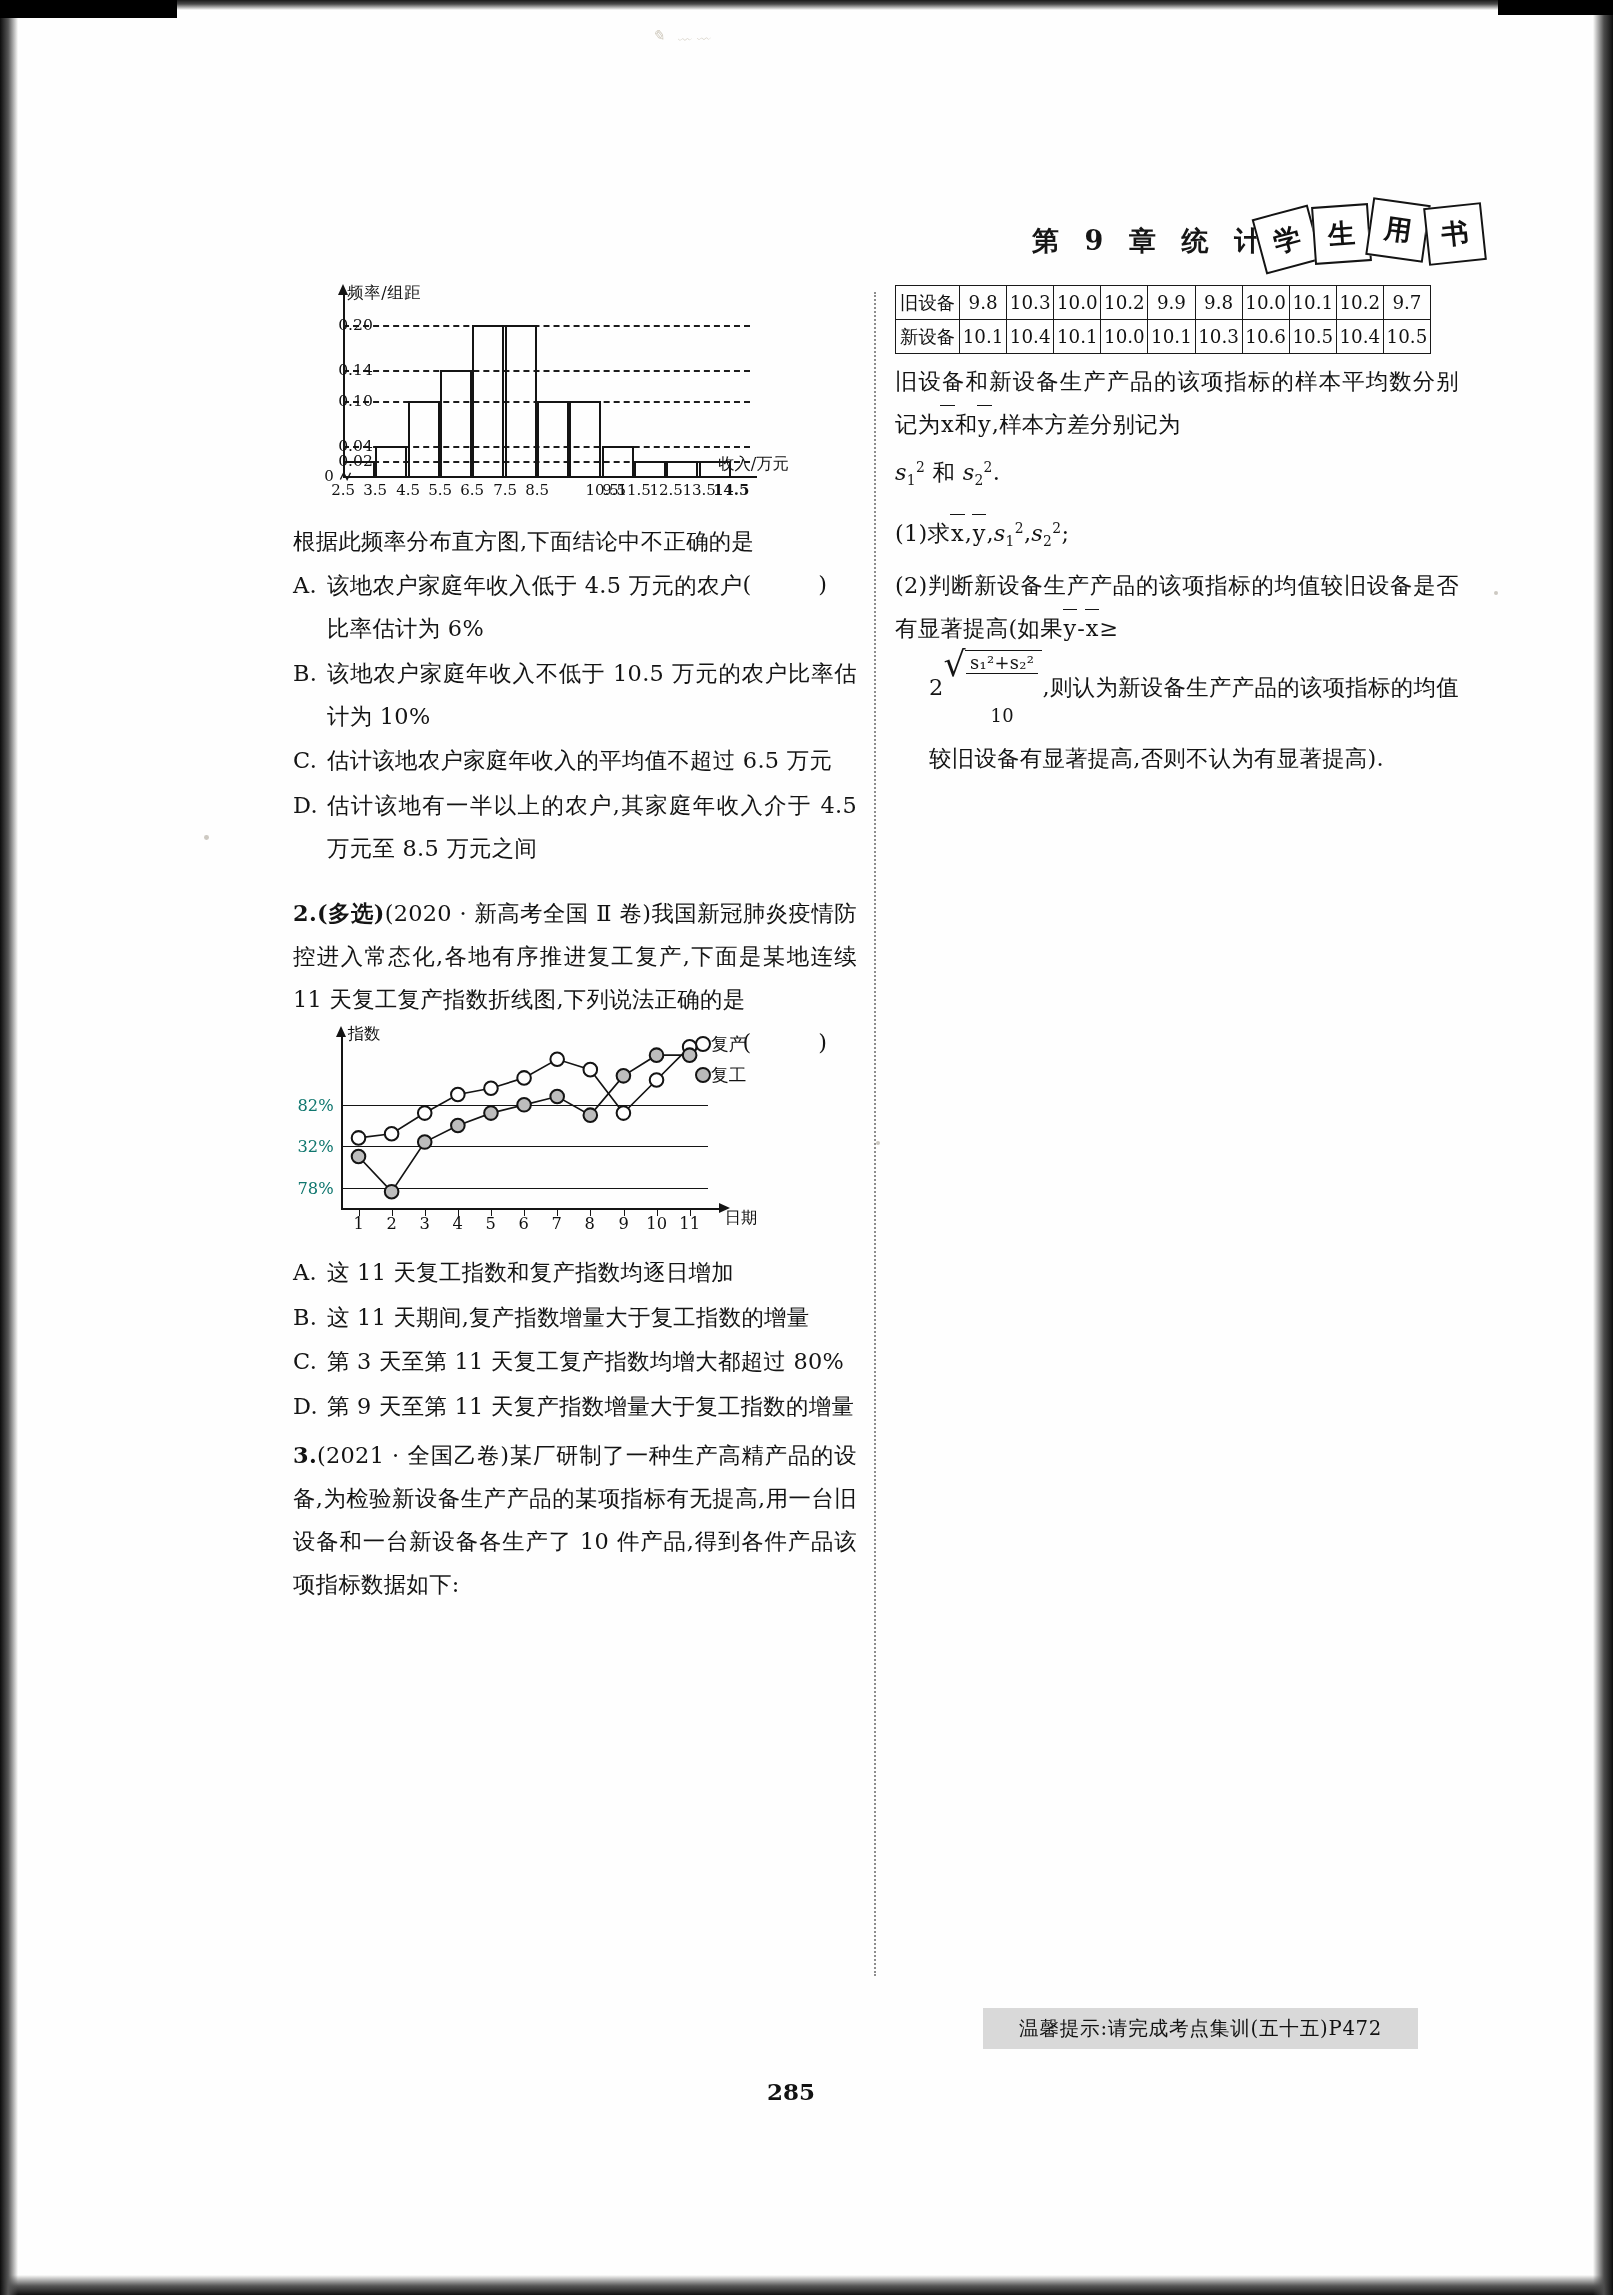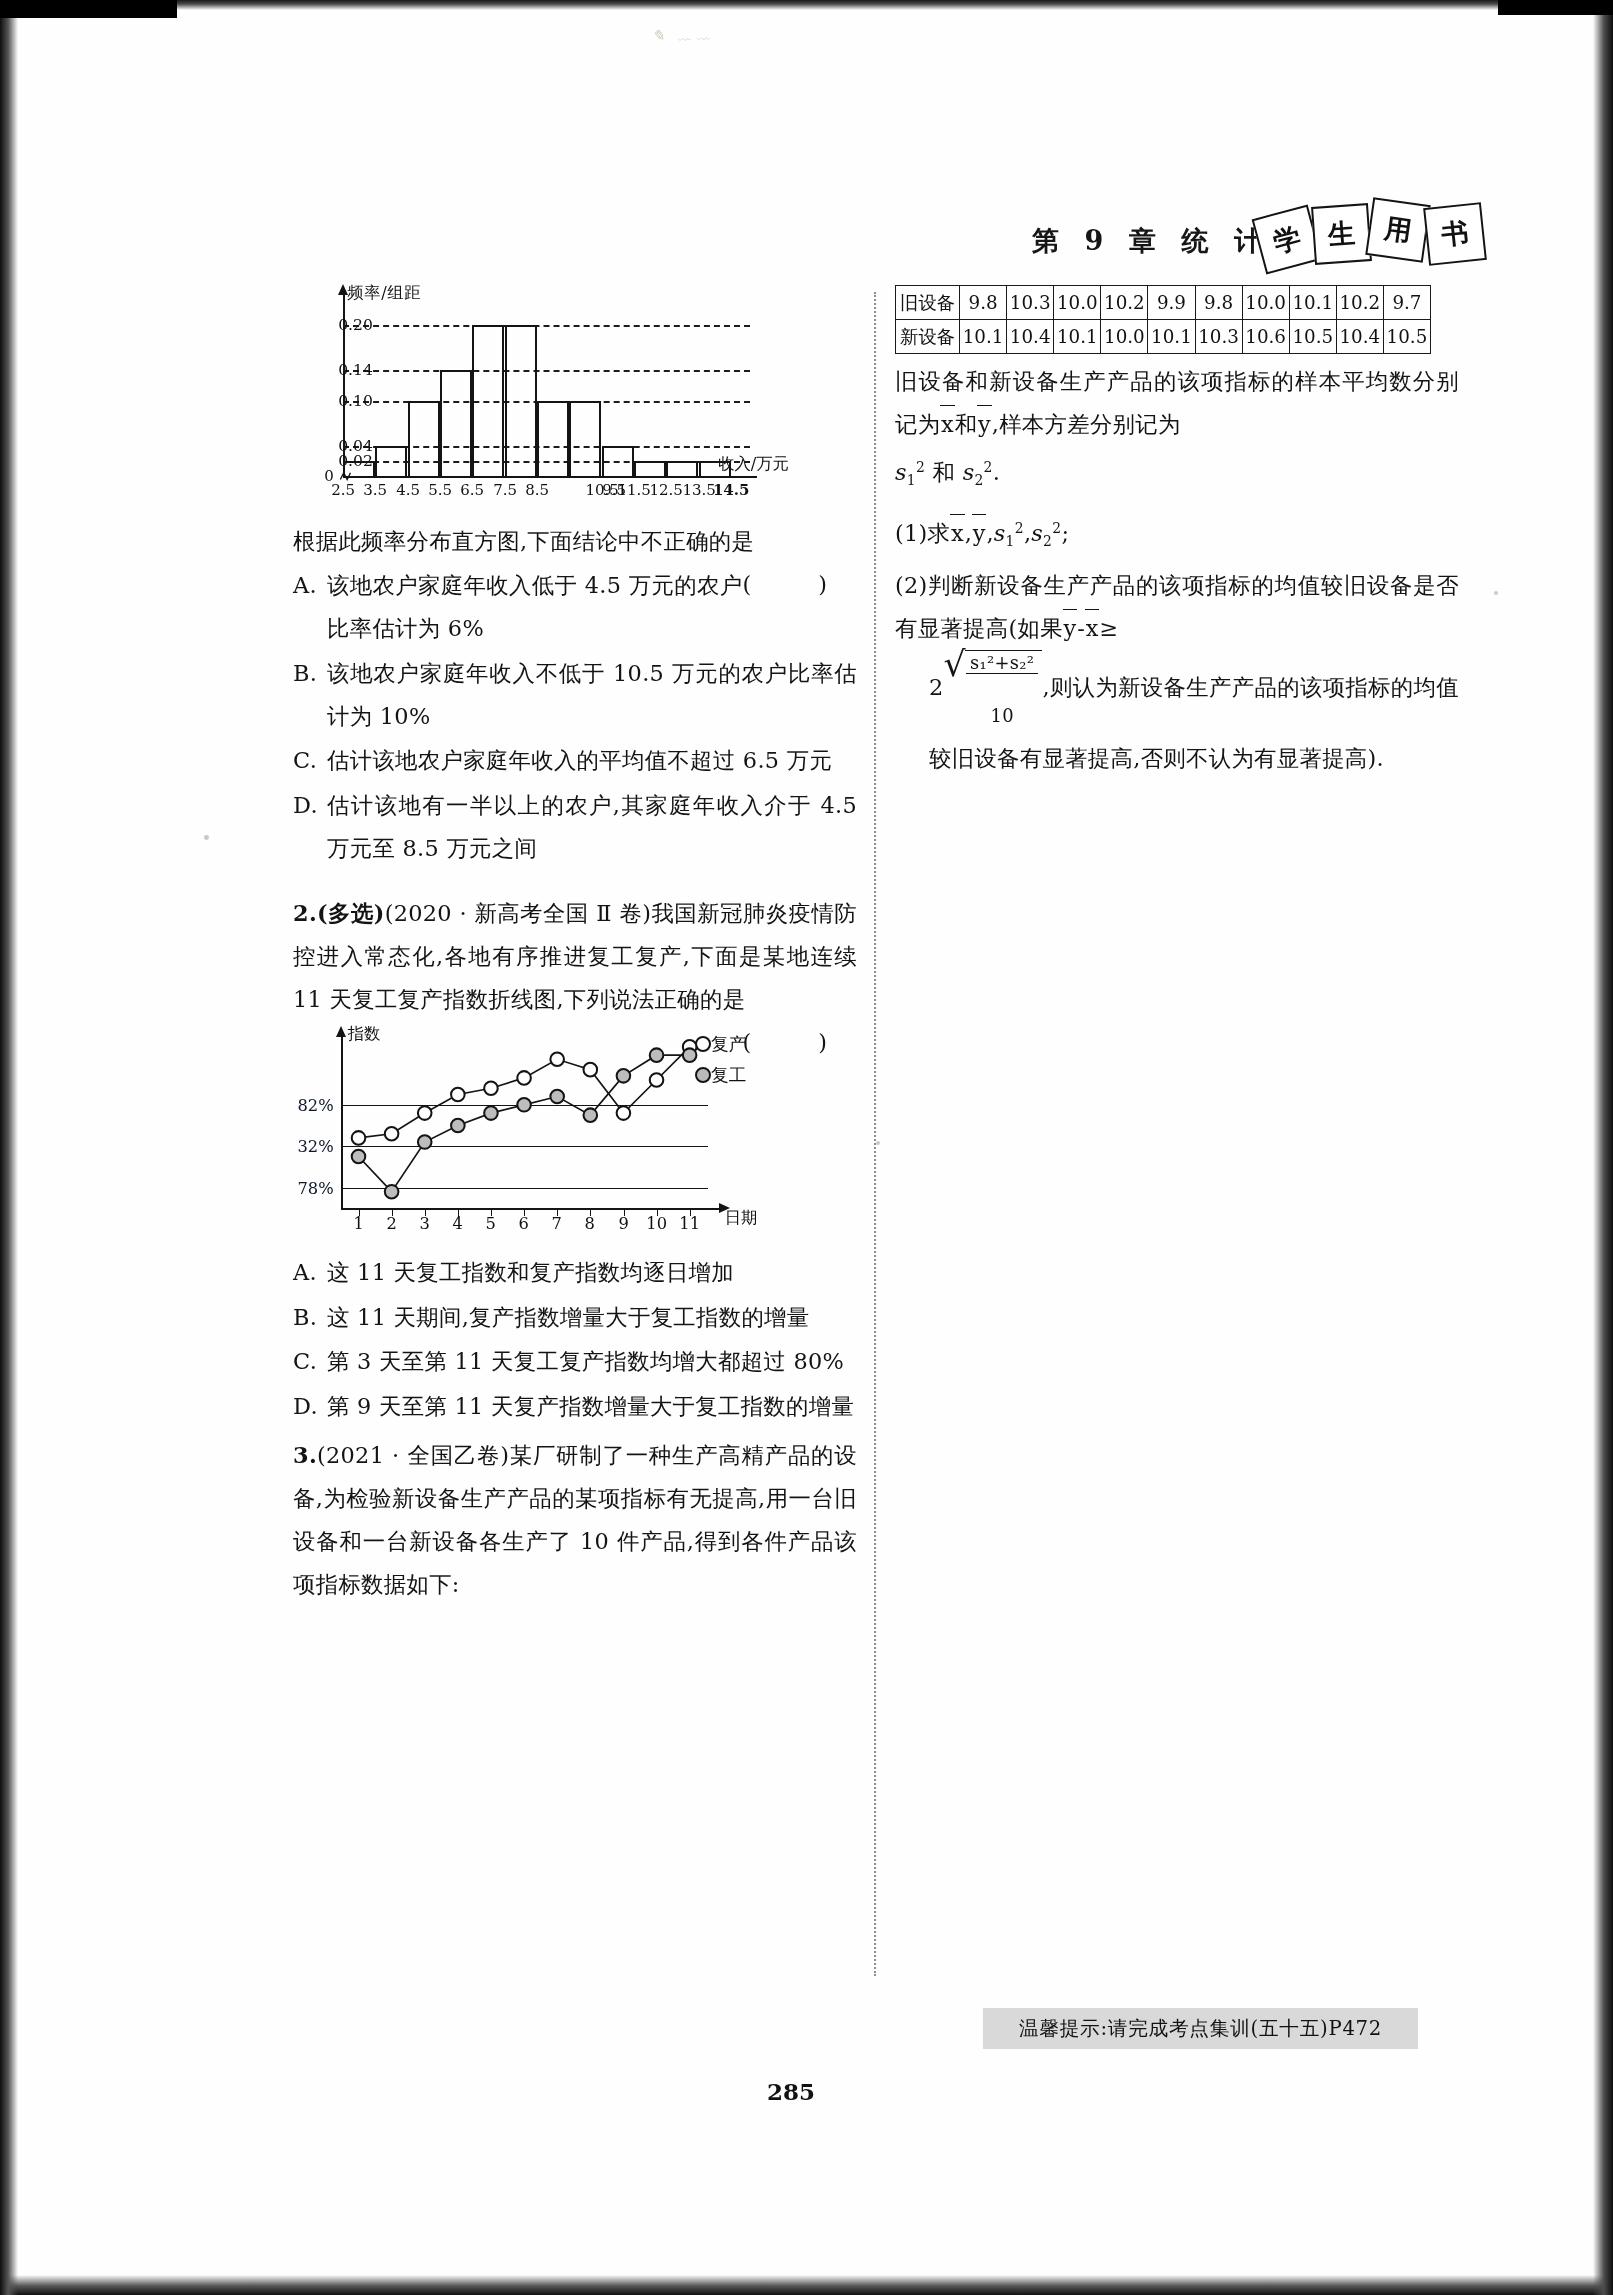--- a/index.html
+++ b/index.html
@@ -76,21 +76,21 @@
 
   
   .linechart{position:relative;width:475px;height:224px;margin:4.1px 0 2.7px 17.7px;}
   .lc-ylabel{position:absolute;left:37px;top:-1.4px;font-size:16.3px;color:#111;white-space:nowrap;}
   .lc-xlabel{position:absolute;left:414px;top:182px;font-size:16.3px;color:#111;white-space:nowrap;}
   .lc-axisY{position:absolute;left:30px;top:9.5px;width:2px;height:175px;background:#141414;}
   .lc-axisY:after{content:"";position:absolute;left:-4.8px;top:-8.1px;border-left:5.4px solid transparent;border-right:5.4px solid transparent;border-bottom:11px solid #141414;}
   .lc-axisX{position:absolute;left:30px;top:183px;width:380px;height:2px;background:#141414;}
   .lc-axisX:after{content:"";position:absolute;right:-9.5px;top:-4.8px;border-top:5.4px solid transparent;border-bottom:5.4px solid transparent;border-left:11px solid #141414;}
   .lc-grid{position:absolute;left:30px;height:1.4px;background:#141414;}
-  .lc-ytick{position:absolute;transform:translateY(-50%);font-size:16.3px;color:#0f172a;white-space:nowrap;}
+  .lc-ytick{position:absolute;transform:translateY(-50%);font-size:16.3px;color:#0f766e;white-space:nowrap;}
   .lc-xtick{position:absolute;top:189px;font-size:16.3px;transform:translateX(-50%);color:#111;}
   .lc-xmark{position:absolute;top:183px;width:1.4px;height:8.1px;background:#141414;}
   .legend{position:absolute;left:384px;top:4.1px;font-size:17.7px;line-height:31px;color:#111;}
   .legend-row{display:flex;align-items:center;gap:0;}
   .mk{width:16.3px;height:16.3px;border-radius:50%;border:2px solid #141414;box-sizing:border-box;}
   .mk.filled{background:#b9b9b9;}
 
   
   table.data{border-collapse:collapse;margin:0 0 5.4px 0;}
   table.data td{

